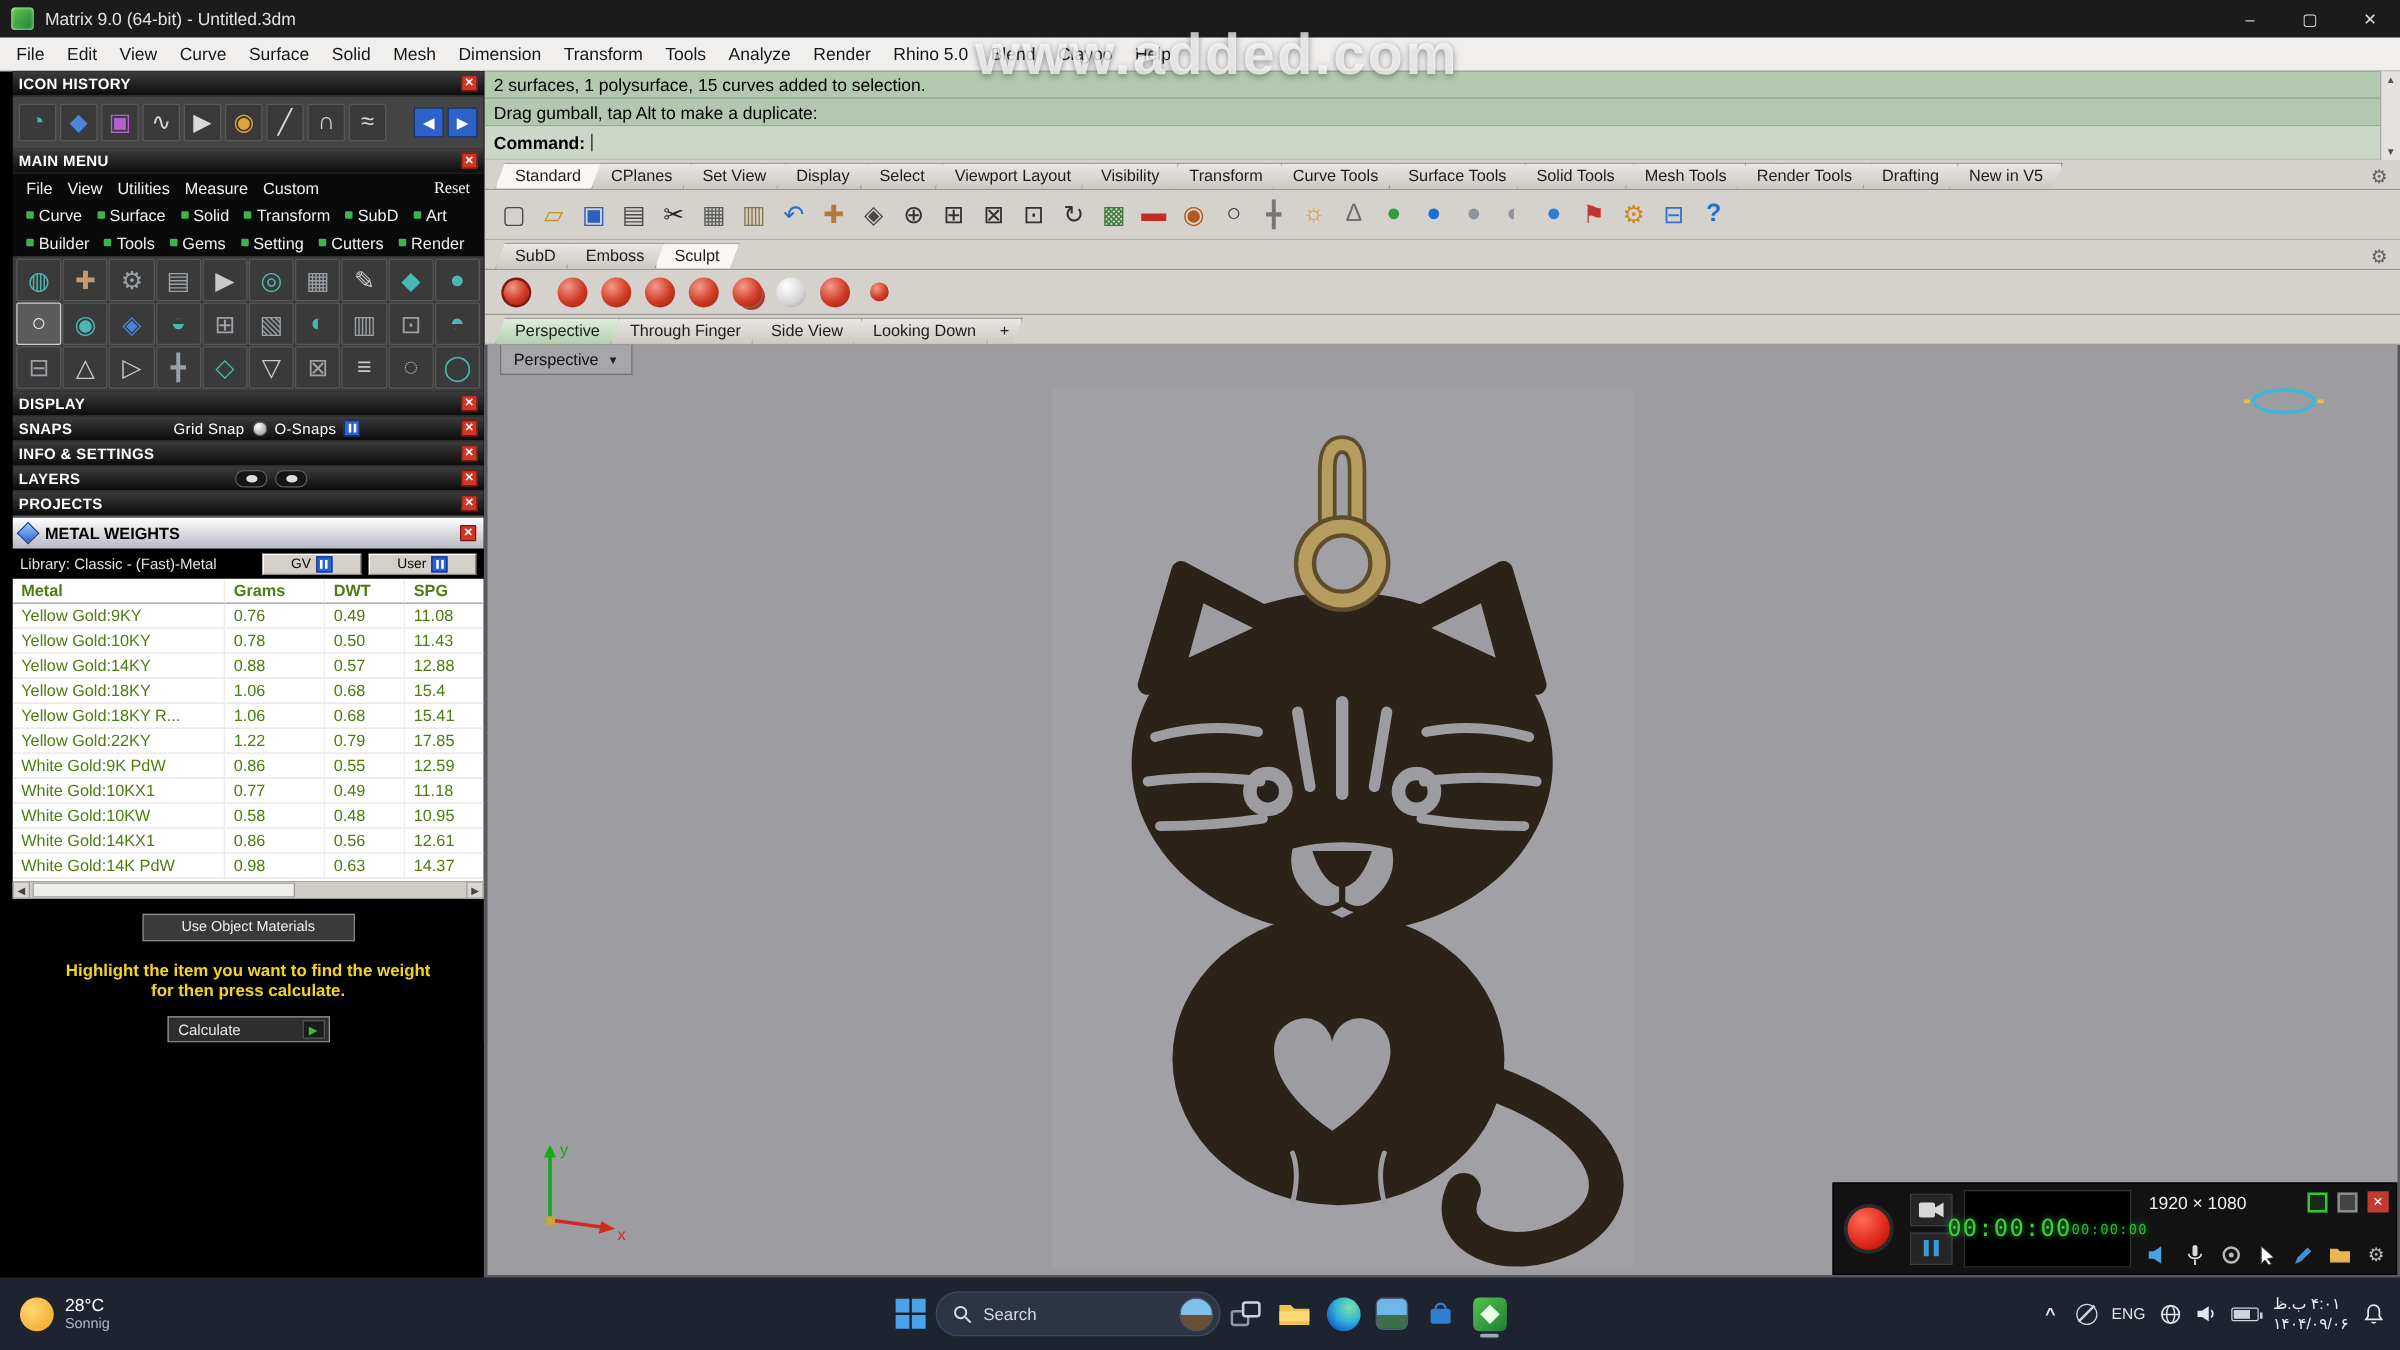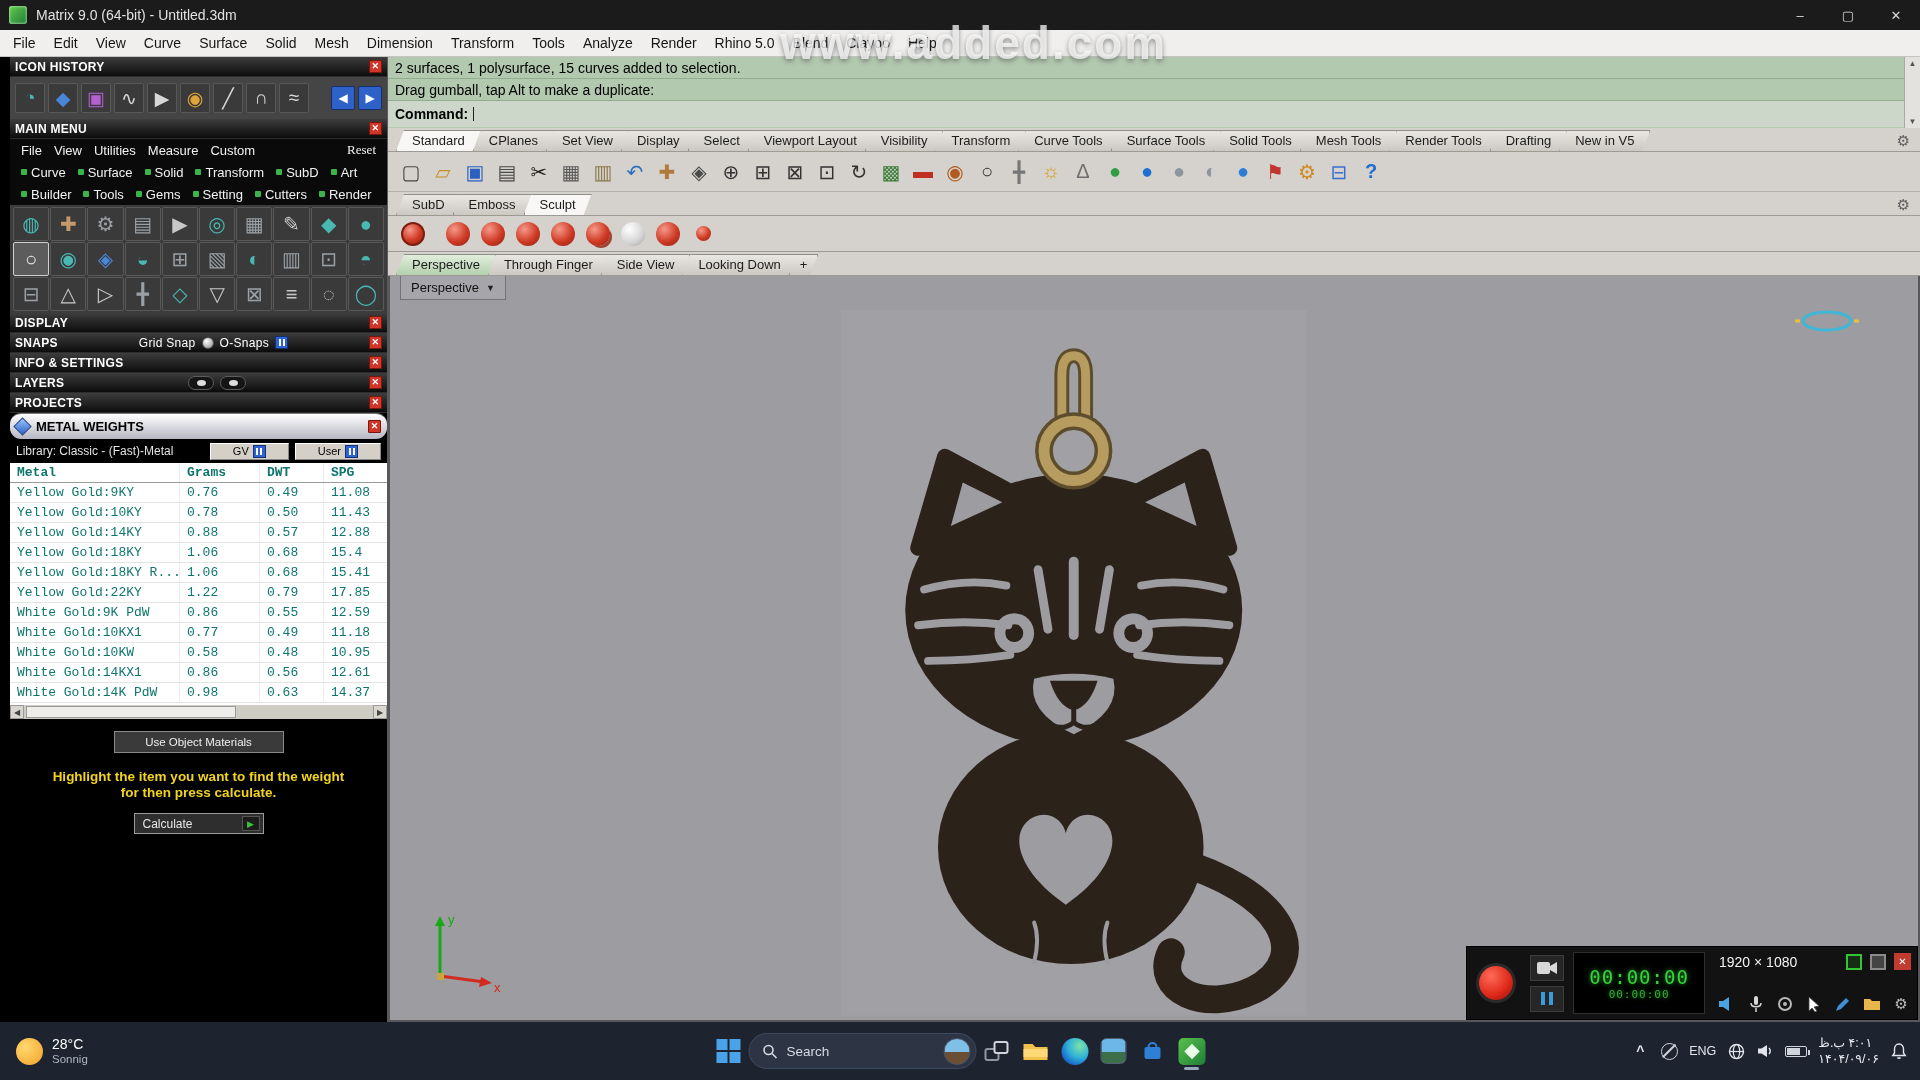--- a/index.html
+++ b/index.html
@@ -34,28 +34,28 @@
   .tool-grid { background:#3c3c3c; flex:0 0 108px; height:108px; display:grid; grid-template-columns:repeat(10,1fr); grid-auto-rows:34px; gap:1px; padding:2px 3px; }
   .tool-grid .chip { width:auto; height:auto; font-size:20px; }
   .tool-grid .chip.active { background:#5c5c5c; border-color:#d0d0d0; }
   .snaps-extra { margin-left:auto; display:flex; align-items:center; gap:6px; font-weight:normal; }
   .osnap-dot { width:12px; height:12px; border-radius:50%; background:radial-gradient(circle at 35% 30%,#fff,#8a8a8a); border:1px solid #555; }
   .ind { width:13px; height:13px; background:#2d62d8; border:1px solid #16306e; display:inline-flex; align-items:center; justify-content:center; gap:2px; }
   .ind i { width:2px; height:7px; background:#fff; }
   .eye { width:26px; height:14px; background:#151515; border:1px solid #5c5c5c; border-radius:7px; position:relative; }
   .eye::after { content:""; position:absolute; left:8px; top:3px; width:9px; height:6px; background:#dedede; border-radius:50%; }
 
-  .mw-h { height:26px; flex:0 0 26px; background:linear-gradient(#ffffff,#b6b7c2); display:flex; align-items:center; gap:7px; padding:0 6px; font-size:13px; font-weight:bold; color:#000; border-top:1px solid #777;border-radius:11px; }
+  .mw-h { height:26px; flex:0 0 26px; background:linear-gradient(#ffffff,#b6b7c2); display:flex; align-items:center; gap:7px; padding:0 6px; font-size:13px; font-weight:bold; color:#000; border-top:1px solid #777; }
   .gem-ico { width:13px; height:13px; background:linear-gradient(135deg,#9cc6ff,#2b62c8); transform:rotate(45deg); border:1px solid #1b3f86; }
   .mw-h .red-x { border-radius:1px; }
   .mw-lib { height:24px; flex:0 0 24px; background:#000; color:#e2e2e2; font-size:12px; display:flex; align-items:center; gap:6px; padding:0 6px; }
   .mw-btn { margin-left:auto; display:flex; align-items:center; gap:4px; background:#d4d0c8; border:1px solid #888; border-top-color:#fff; border-left-color:#fff; color:#000; font-size:11px; padding:1px 22px; }
   .mw-btn + .mw-btn { margin-left:0; }
 
-  .mw-table { background:#fff; color:#0f766e; font-size:13px; flex:0 0 242px; overflow:hidden;font-family:Liberation Mono, monospace; }
+  .mw-table { background:#fff; color:#4d7c0f; font-size:13px; flex:0 0 242px; overflow:hidden; }
   .mw-row { display:grid; grid-template-columns:170px 80px 64px 80px; height:20px; align-items:center; border-bottom:1px solid #e4e4e4; }
   .mw-head { font-weight:bold; border-bottom:1px solid #9a9a9a; }
   .mw-cell { padding-left:7px; white-space:nowrap; overflow:hidden; border-right:1px solid #ececec; height:100%; display:flex; align-items:center; }
   .mw-scroll { height:14px; flex:0 0 14px; background:#cfccc6; display:flex; align-items:center; font-size:8px; color:#444; }
   .mw-scroll .arr { width:14px; height:14px; background:#dad7d1; border:1px solid #9a9a9a; display:flex; align-items:center; justify-content:center; }
   .mw-thumb { height:12px; width:210px; background:#efede9; border:1px solid #9a9a9a; margin-left:2px; }
 
   .uom { margin:12px auto 0; width:170px; height:22px; flex:0 0 22px; background:#3a3a3a; border:1px solid #8a8a8a; color:#efefef; font-size:11.5px; display:flex; align-items:center; justify-content:center; }
   .hint { margin-top:16px; text-align:center; font-size:13.5px; font-weight:bold; line-height:1.2; color:var(--hint-yellow,#f2d41e); }
   .calc { margin:12px auto 0; width:130px; height:21px; flex:0 0 21px; background:#2e2e2e; border:1px solid #9a9a9a; color:#e8e8e8; font-size:12px; display:flex; align-items:center; padding:0 3px 0 8px; }
@@ -102,21 +102,21 @@
   .compass { position:absolute; top:28px; right:58px; z-index:4; }
   .axes { position:absolute; left:34px; bottom:26px; z-index:4; }
 
   
   .recorder { position:absolute; right:0; bottom:0; width:452px; height:74px; background:#121212; border:1px solid #000; display:flex; align-items:stretch; z-index:20; }
   .rec-left { width:58px; display:flex; align-items:center; justify-content:center; }
   .rec-btn { width:34px; height:34px; border-radius:50%; background:radial-gradient(circle at 35% 30%,#ff6a58,var(--record-red,#dd2718) 60%,#8e130a); box-shadow:0 0 0 3px #2a2a2a; }
   .rec-mid { width:46px; display:flex; flex-direction:column; justify-content:space-around; align-items:center; padding:5px 0; }
   .cam-btn,.pause-btn { width:34px; height:26px; background:#262626; border:1px solid #3c3c3c; display:flex; align-items:center; justify-content:center; }
   .pause-btn i { width:4px; height:13px; background:#3b9ad9; margin:0 2px; display:inline-block; }
-  .lcd { width:134px; background:#000; border:1px solid #303030; margin:5px 4px; display:flex; flex-direction:column; align-items:center; justify-content:center; font-family:"DejaVu Sans Mono",monospace; color:var(--lcd-green,#37d23c); text-shadow:0 0 5px rgba(55,210,60,.8); }
+  .lcd { width:134px; background:#000; border:1px solid #303030; margin:5px 4px; display:flex; flex-direction:row; align-items:center; justify-content:center; font-family:"DejaVu Sans Mono",monospace; color:var(--lcd-green,#37d23c); text-shadow:0 0 5px rgba(55,210,60,.8); }
   .lcd-main { font-size:19px; letter-spacing:1px; }
   .lcd-sub { font-size:11px; letter-spacing:1px; opacity:.85; }
   .rec-right { flex:1; display:flex; flex-direction:column; justify-content:space-between; padding:6px 6px 5px 4px; }
   .rec-top { display:flex; align-items:center; gap:8px; }
   .rec-res { color:#f2f2f2; font-size:14px; margin-right:auto; padding-left:6px; }
   .rec-sq { width:16px; height:16px; display:inline-block; }
   .rec-sq.green { border:2px solid var(--accent-green,#35c435); background:rgba(53,196,53,.15); }
   .rec-sq.gray { border:2px solid #8a8a8a; background:#444; }
   .rec-x { width:17px; height:17px; background:#c23b2f; color:#fff; font-size:10px; display:flex; align-items:center; justify-content:center; }
   .rec-icons { display:flex; align-items:center; gap:9px; padding-left:4px; }

